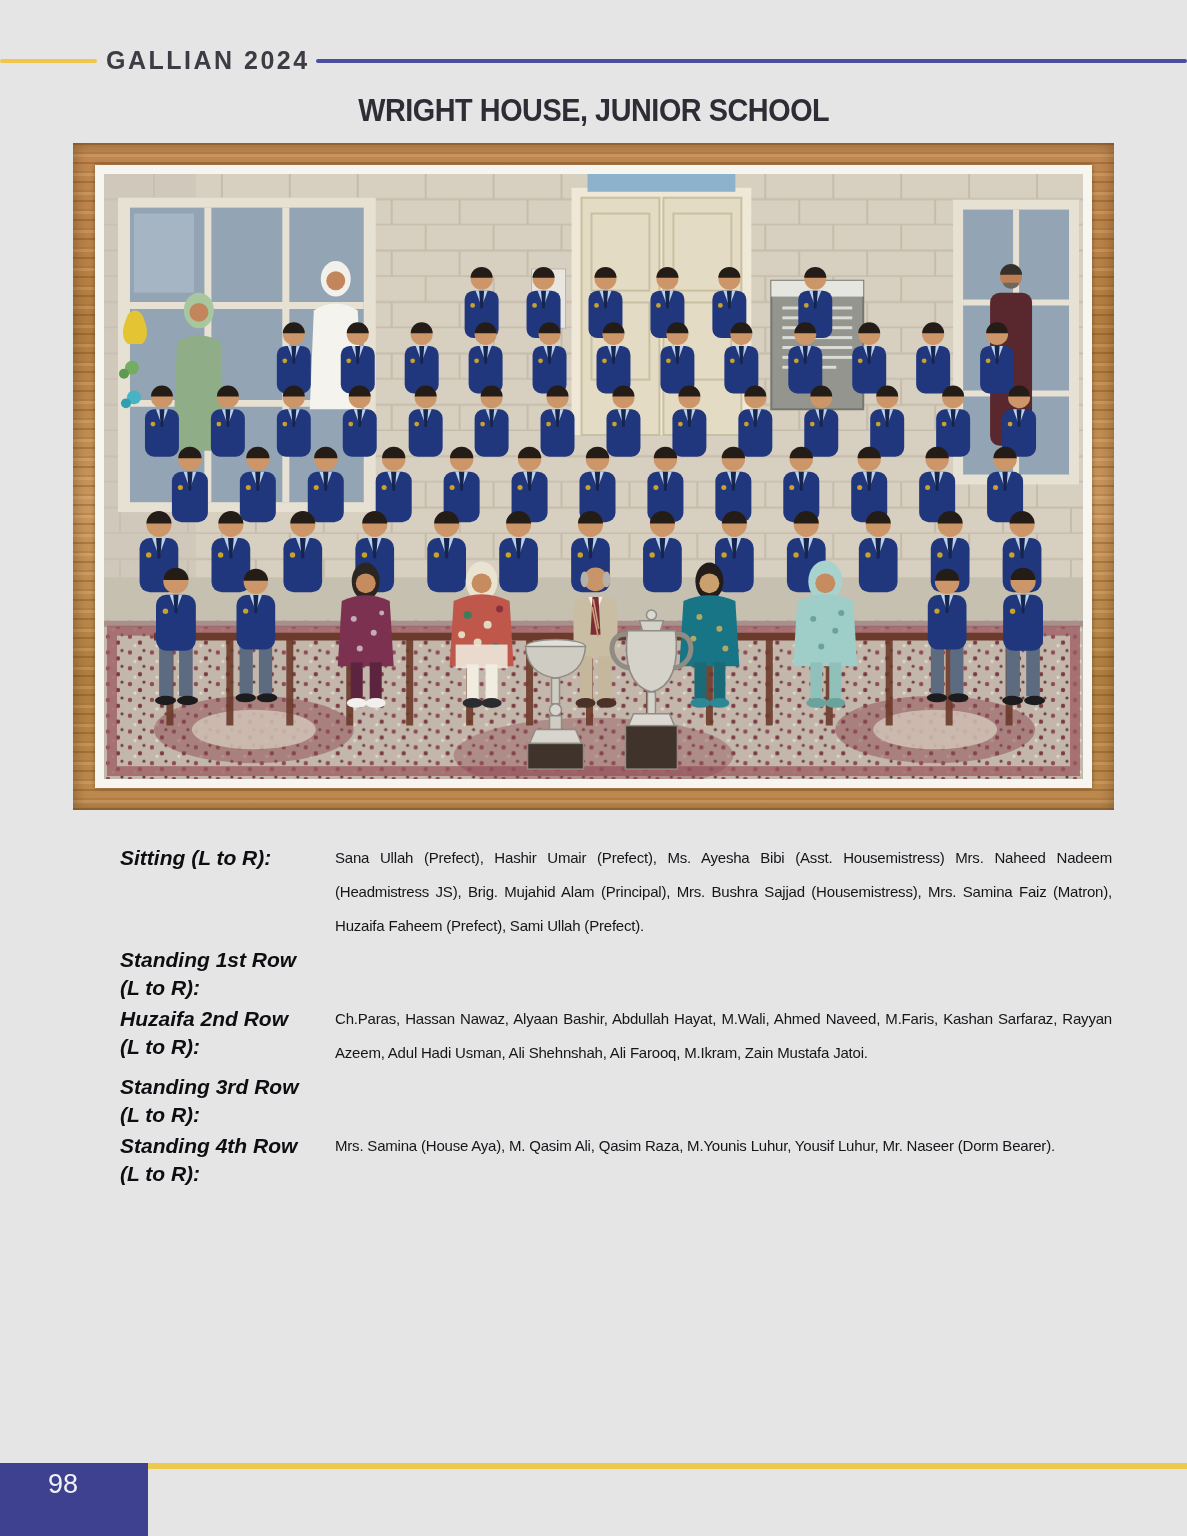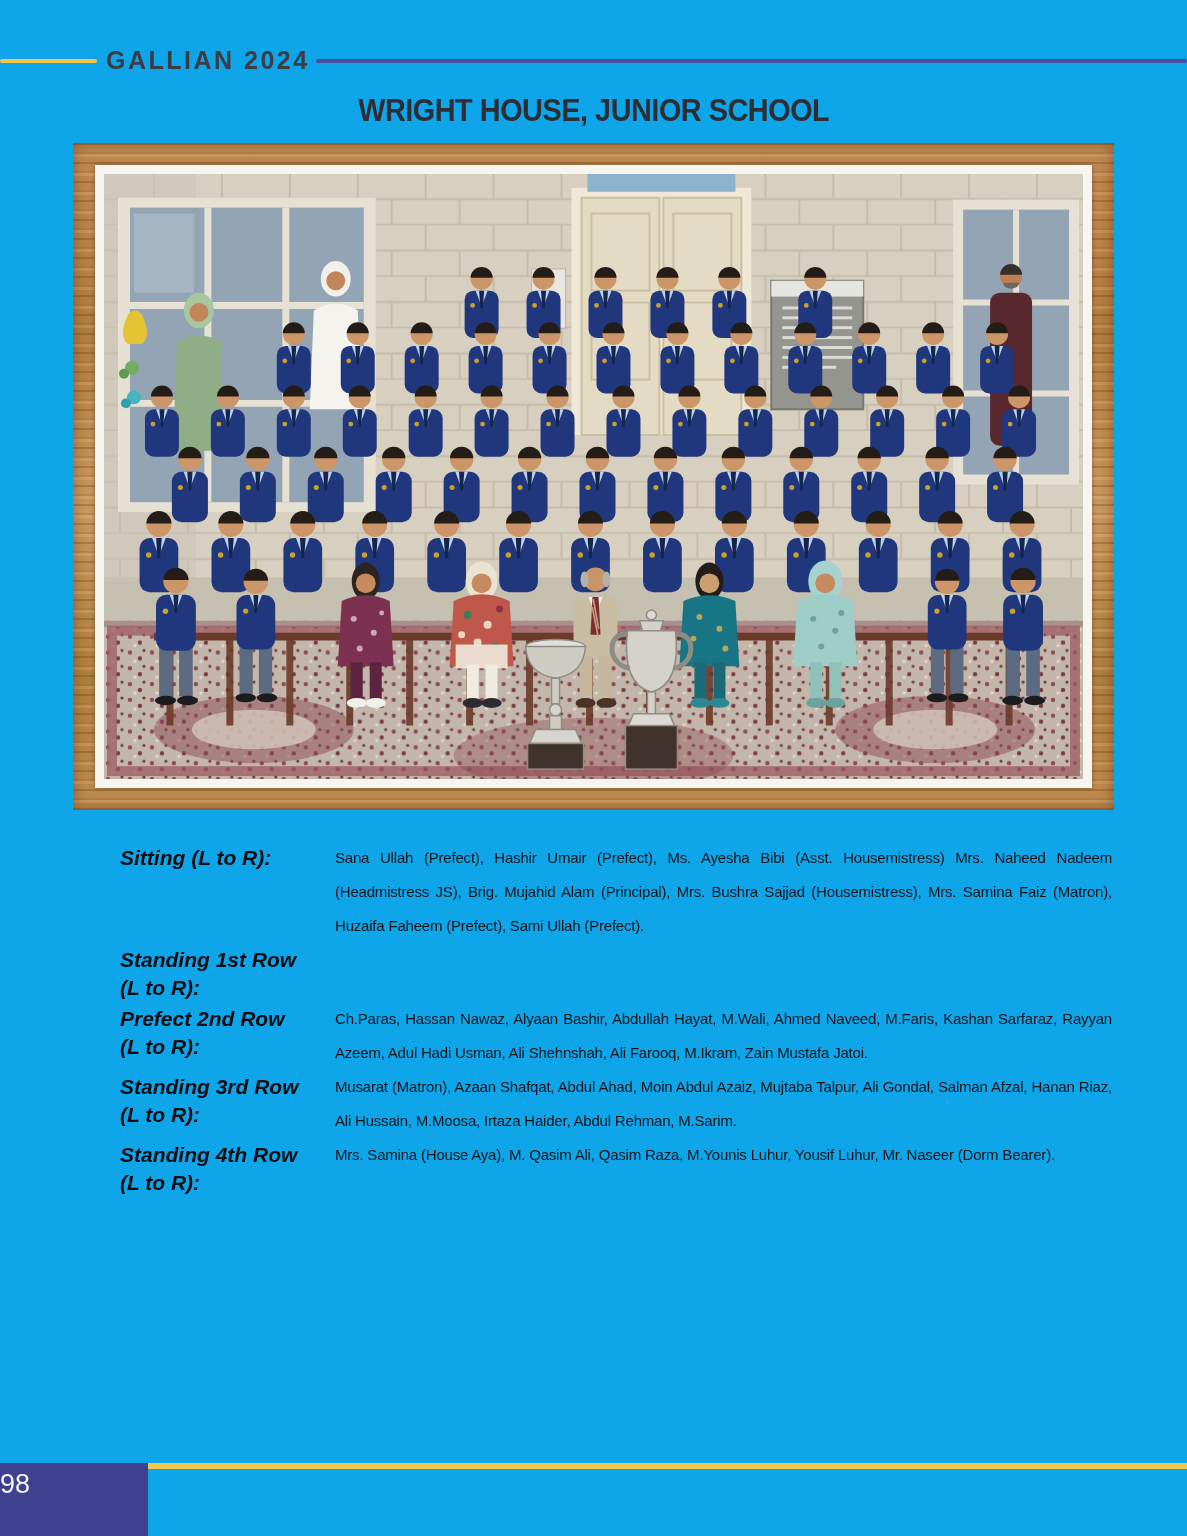--- a/index.html
+++ b/index.html
@@ -1,16 +1,16 @@
 <!DOCTYPE html>
 <html><head>
 <meta charset="utf-8">
 <style>
   html,body{margin:0;padding:0;background:#ffffff;}
-  .page{position:relative;width:1187px;height:1536px;background:#0ea5e9;overflow:hidden;
+  .page{position:relative;width:1187px;height:1536px;background:#e5e5e5;overflow:hidden;
         font-family:"Liberation Sans", sans-serif;color:#15151a;}
 
   
   .hdr-rule{position:absolute;height:4px;border-radius:2px;}
   .hdr-rule.yellow{left:0;top:59px;width:97px;background:#f2c64b;}
   .hdr-rule.blue{left:316px;top:59px;right:0;background:#4b4ea0;}
   .brand{position:absolute;left:106px;top:46px;font-size:25px;font-weight:bold;
          letter-spacing:2.5px;color:#3c3c44;white-space:nowrap;}
 
   
@@ -34,21 +34,21 @@
   
   .roster{position:absolute;left:72px;top:841px;width:1040px;}
   .r-row{display:grid;grid-template-columns:215px 1fr;align-items:start;margin-left:48px;}
   .r-label{font-size:21px;font-weight:bold;font-style:italic;color:#0d0d12;
            line-height:28px;white-space:pre-line;padding-top:3px;}
   .r-names{font-size:15px;line-height:34px;text-align:justify;color:#15151a;letter-spacing:-.2px;}
 
   
   .ftr-rule{position:absolute;left:148px;right:0;top:1463px;height:6px;background:#efc94d;}
   .page-num-box{position:absolute;left:0;top:1463px;width:148px;height:73px;background:#3e4190;
-      box-sizing:border-box;text-align:left;padding:6px 22px 0 0;}
+      box-sizing:border-box;text-align:center;padding:6px 22px 0 0;}
   .page-num{font-size:27px;color:#f2f2f5;}
 </style>
 </head>
 <body>
 
 <div class="page">
 
   <div class="hdr-rule yellow"></div>
   <div class="brand">GALLIAN 2024</div>
   <div class="hdr-rule blue"></div>
@@ -346,28 +346,27 @@
   <section class="roster">
     <div class="r-row">
       <div class="r-label">Sitting (L to R):</div>
       <div class="r-names">Sana Ullah (Prefect), Hashir Umair (Prefect), Ms. Ayesha Bibi (Asst. Housemistress) Mrs. Naheed Nadeem (Headmistress JS), Brig. Mujahid Alam (Principal), Mrs. Bushra Sajjad (Housemistress), Mrs. Samina Faiz (Matron), Huzaifa Faheem (Prefect), Sami Ullah (Prefect).</div>
     </div>
     <div class="r-row">
       <div class="r-label">Standing 1st Row
 (L to R):</div>
     </div>
     <div class="r-row">
-      <div class="r-label">Prefect 2nd Row
+      <div class="r-label">Huzaifa 2nd Row
 (L to R):</div>
       <div class="r-names">Ch.Paras, Hassan Nawaz, Alyaan Bashir, Abdullah Hayat, M.Wali, Ahmed Naveed, M.Faris, Kashan Sarfaraz, Rayyan Azeem, Adul Hadi Usman, Ali Shehnshah, Ali Farooq, M.Ikram, Zain Mustafa Jatoi.</div>
     </div>
     <div class="r-row">
       <div class="r-label">Standing 3rd Row
  (L to R):</div>
-      <div class="r-names">Musarat (Matron), Azaan Shafqat, Abdul Ahad, Moin Abdul Azaiz, Mujtaba Talpur, Ali Gondal, Salman Afzal, Hanan Riaz, Ali Hussain, M.Moosa, Irtaza Haider, Abdul Rehman, M.Sarim.</div>
     </div>
     <div class="r-row">
       <div class="r-label">Standing 4th Row
  (L to R):</div>
       <div class="r-names">Mrs. Samina (House Aya), M. Qasim Ali, Qasim Raza, M.Younis Luhur, Yousif Luhur, Mr. Naseer (Dorm Bearer).</div>
     </div>
   </section>
 
   <div class="ftr-rule"></div>
   <div class="page-num-box">

